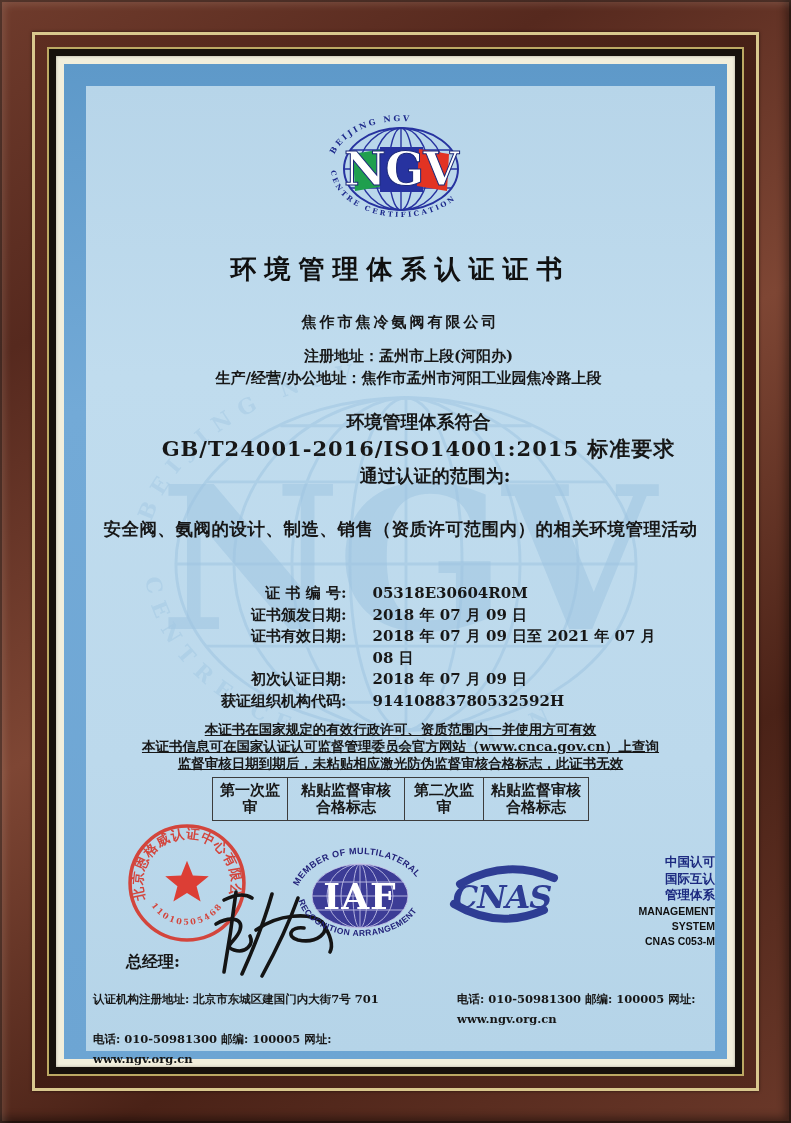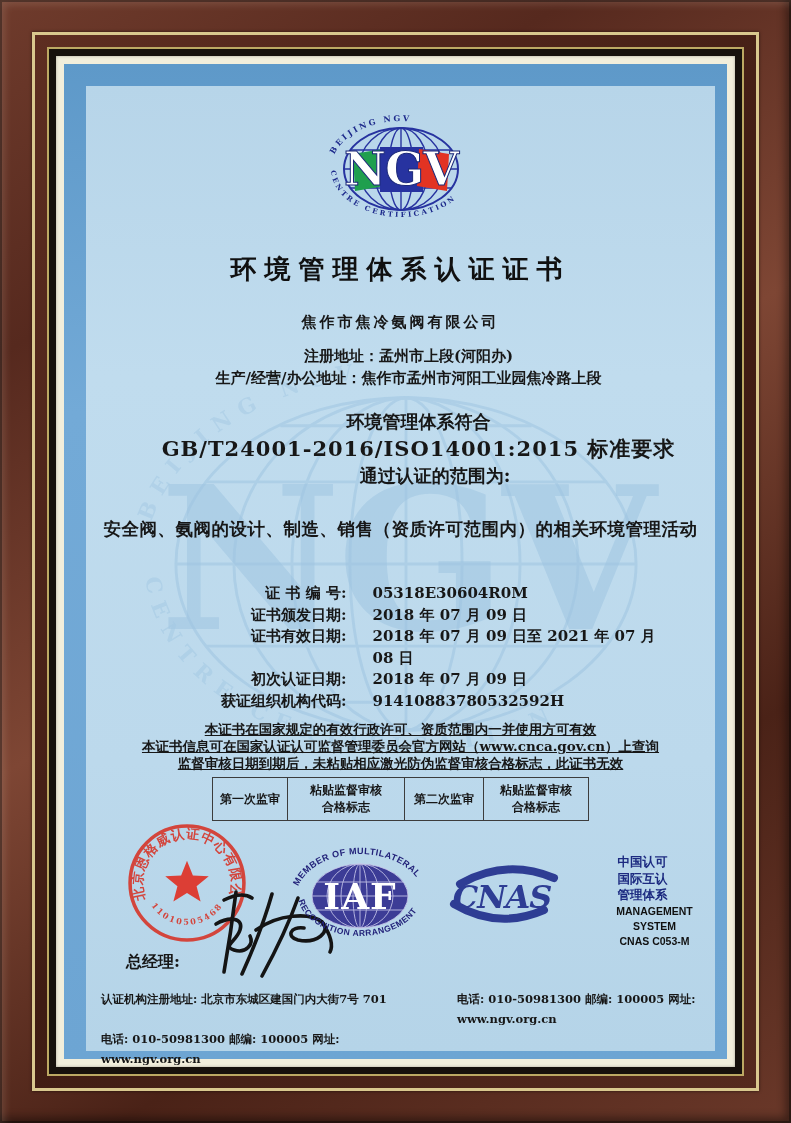--- a/index.html
+++ b/index.html
@@ -29,34 +29,34 @@
   .std .l1{font-size:18px;line-height:26px;}
   .std .l2{font-size:21px;line-height:28px;letter-spacing:1px;}
   .std .l3{font-size:18px;line-height:26px;margin-left:33px;}
   .scope{margin-top:28px;font-size:17.5px;font-weight:bold;letter-spacing:.5px;}
   .fields{margin-top:42px;font-size:15px;font-weight:bold;}
   .frow{display:flex;justify-content:center;line-height:21.5px;}
   .flabel{width:218px;text-align:right;}
   .fvalue{width:300px;text-align:left;margin-left:26px;}
   .notes{margin-top:9px;font-size:13.5px;font-weight:bold;line-height:17px;text-decoration:underline;}
   .ulink{text-decoration:underline;}
-  table.audit{margin:5px auto 8px auto;border-collapse:collapse;font-size:12px;font-weight:bold;}
+  table.audit{margin:5px auto 8px auto;border-collapse:collapse;font-size:15px;font-weight:bold;}
   table.audit td{border:1.5px solid #3c3c3c;height:42px;vertical-align:middle;padding:0 6px;line-height:17px;}
   td.c1{width:62px;} td.c2{width:104px;} td.c3{width:66px;} td.c4{width:92px;}
   
   .seal{left:40px;top:736px;width:122px;height:122px;opacity:.92;}
   .signature{left:108px;top:800px;width:150px;height:95px;}
   .gm-label{left:40px;top:866px;font-size:16px;font-weight:bold;}
   .iaf{left:198px;top:758px;width:152px;height:104px;}
   .cnas-logo{left:358px;top:776px;width:120px;height:66px;}
-  .cnas-text{left:484px;top:768px;text-align:center;}
+  .cnas-text{left:484px;top:768px;text-align:right;}
   .cnas-text .cjk{font-size:12.5px;line-height:16.5px;font-weight:bold;color:#1c2a80;}
   .cnas-text .en{font-size:10.5px;line-height:15px;font-weight:bold;color:#101010;font-family:"Liberation Sans",sans-serif;padding-left:24px;}
   .footer{left:7px;top:903px;width:616px;font-size:11.5px;font-weight:bold;text-align:left;}
-  .foot-row{display:flex;line-height:20px;margin-left:8px;}
+  .foot-row{display:flex;line-height:20px;}
   .foot-label{flex:1;}
   .foot-contact{width:252px;}
 </style>
 </head>
 <body>
 
 <div class="page">
   <div class="abs wood1"></div>
   <div class="abs gold1"></div>
   <div class="abs wood2"></div>

